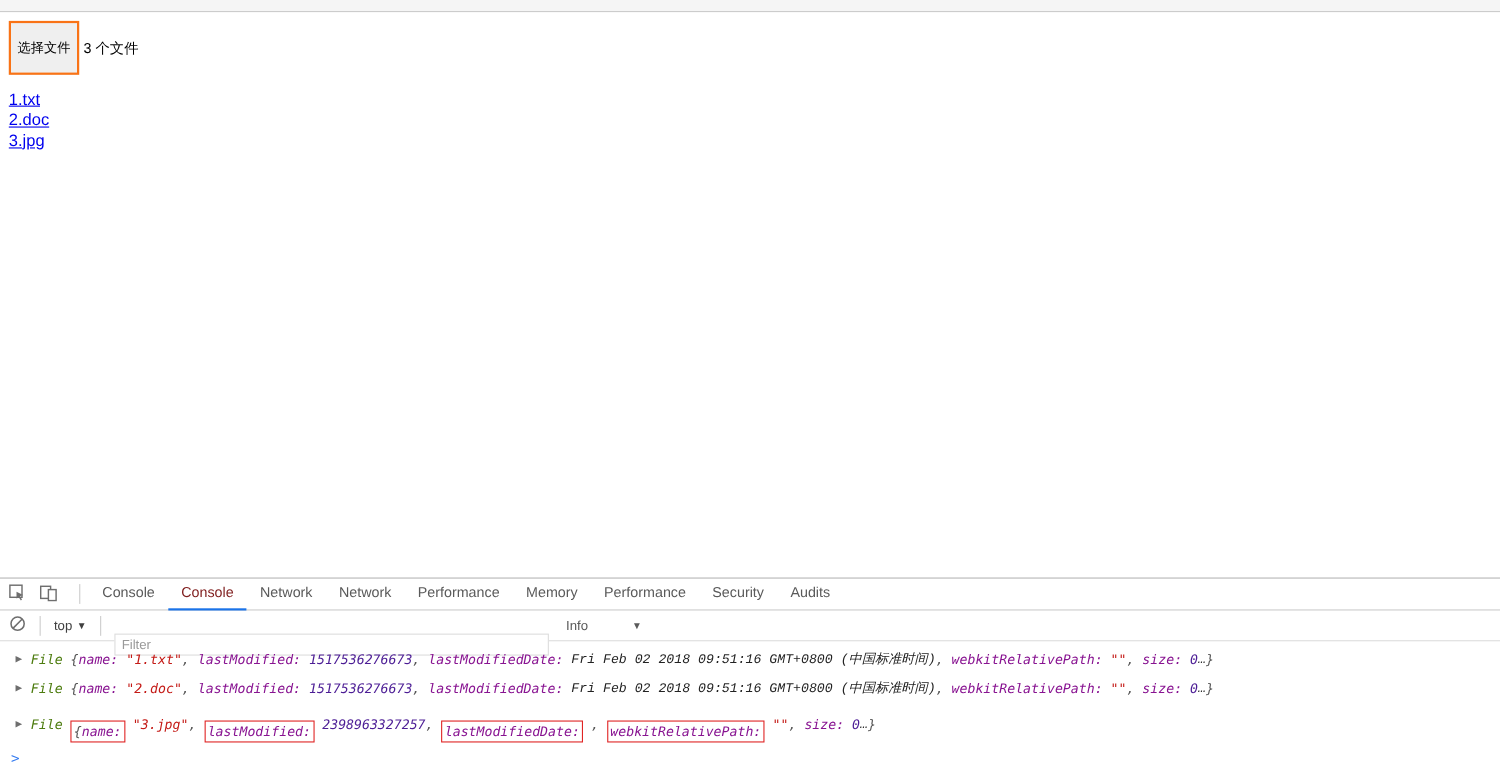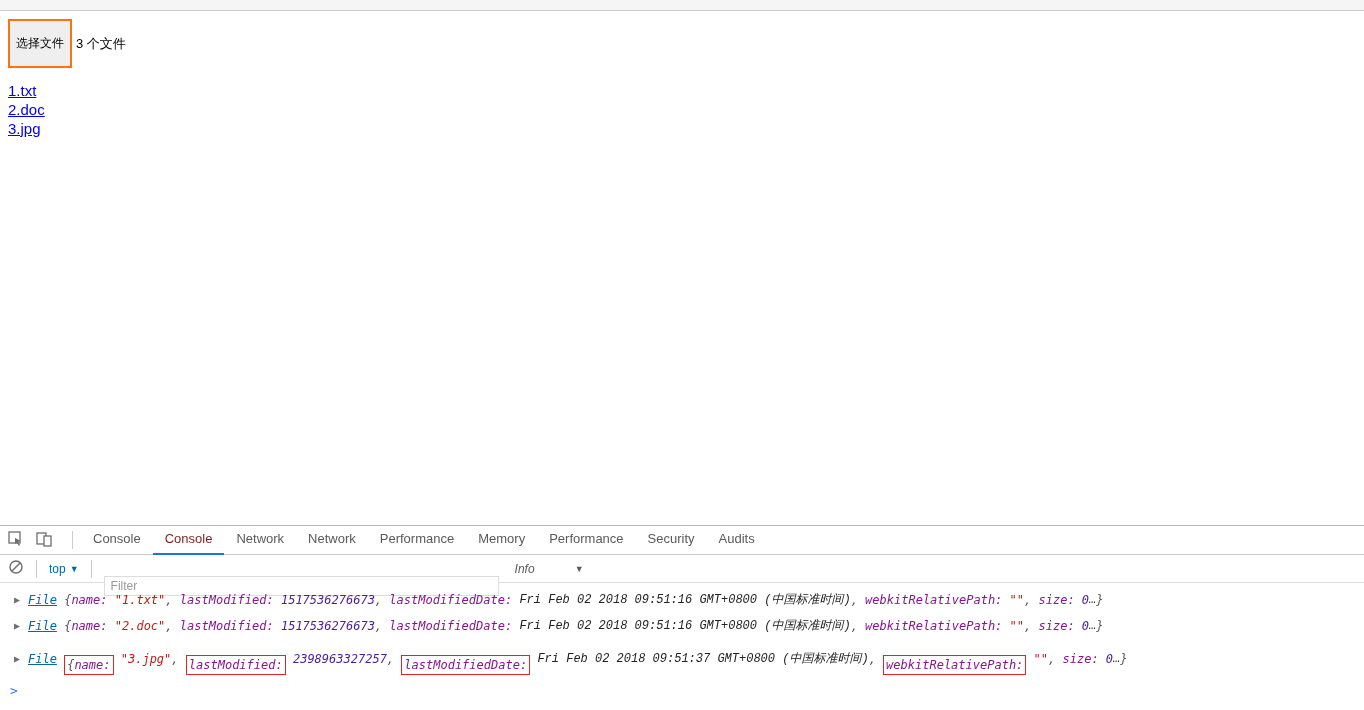--- a/index.html
+++ b/index.html
@@ -37,35 +37,35 @@
   border-bottom: 2px solid transparent; line-height: 16px;
 }
 .dt-tab.active { color: #7f1d1d; border-bottom-color: #1a73e8; }
 
 .dt-filter-bar {
   display: flex; align-items: center; height: 28px;
   border-bottom: 1px solid #ddd; padding: 0 8px; gap: 8px;
 }
 .dt-no-icon svg { width: 16px; height: 16px; }
 .dt-filter-bar .dt-divider { margin: 0 4px; }
-.dt-scope { font-size: 12px; color: #0369a1; display: flex; align-items: center; gap: 4px; }
+.dt-scope { font-size: 12px; color: #404040; display: flex; align-items: center; gap: 4px; }
 .dt-scope .tri { font-size: 9px; }
 .dt-filter-input {
   border: 1px solid #ddd; padding: 2px 6px; font-size: 12px;
   width: 395px; height: 20px; color: #555; margin-top: 34px;
 }
 .dt-filter-input::placeholder { color: #999; }
-.dt-level { font-size: 12px; color: #5a5a5a; padding: 0 38px 0 8px; display: flex; align-items: center; gap: 40px; font-style: italic; }
+.dt-level { font-size: 12px; color: #5a5a5a; padding: 0 38px 0 8px; display: flex; align-items: center; gap: 40px; }
 .dt-level .tri { font-size: 9px; }
 
 .console-body { font-family: Consolas, Menlo, monospace; font-size: 12px; font-style: italic; padding: 4px 0 8px 0; }
 .console-line { display: flex; align-items: center; padding: 4px 12px 4px 28px; white-space: nowrap; line-height: 18px; }
 .expand-tri { position: absolute; margin-left: -14px; color: #6e6e6e; font-size: 10px; font-style: normal; }
 
-.tk-type { color: #0369a1; text-decoration: underline; }
+.tk-type { color: #4d7c0f; }
 .tk-brace { color: #565656; }
 .tk-key { color: #881391; font-style: italic; }
 .tk-str { color: #c41a16; }
 .tk-num { color: #4c1d95; font-style: italic; }
 .tk-plain { color: #222; font-family: Liberation Mono, monospace; }
 
 .boxed { border: 1.5px solid #e02424; padding: 0 2px; margin-top: 12px; }
 
 .prompt-line { padding: 4px 10px; color: #367cf1; font-family: Consolas, monospace; font-size: 13px; font-style: normal; }
 </style>
@@ -182,21 +182,20 @@
     <div class="console-line">
       <span class="expand-tri">▶</span>
       <span class="tk-type">File</span>&nbsp;
       <span class="boxed"><span class="tk-brace">{</span><span class="tk-key">name:</span></span>&nbsp;
       <span class="tk-str">"<span>3.jpg</span>"</span>
       <span class="tk-brace">,&nbsp;</span>
       <span class="boxed"><span class="tk-key">lastModified:</span></span>&nbsp;
       <span class="tk-num">2398963327257</span>
       <span class="tk-brace">,&nbsp;</span>
       <span class="boxed"><span class="tk-key">lastModifiedDate:</span></span>&nbsp;
-      <span class="tk-plain">Fri Feb 02 2018 09:51:37 GMT+0800 (中国标准时间)</span>
       <span class="tk-brace">,&nbsp;</span>
       <span class="boxed"><span class="tk-key">webkitRelativePath:</span></span>&nbsp;
       <span class="tk-str">""</span>
       <span class="tk-brace">,&nbsp;</span>
       <span class="tk-key">size:</span>&nbsp;
       <span class="tk-num">0</span><span class="tk-plain">…</span>
       <span class="tk-brace">}</span>
     </div>
 
     <div class="prompt-line">&gt;</div>

